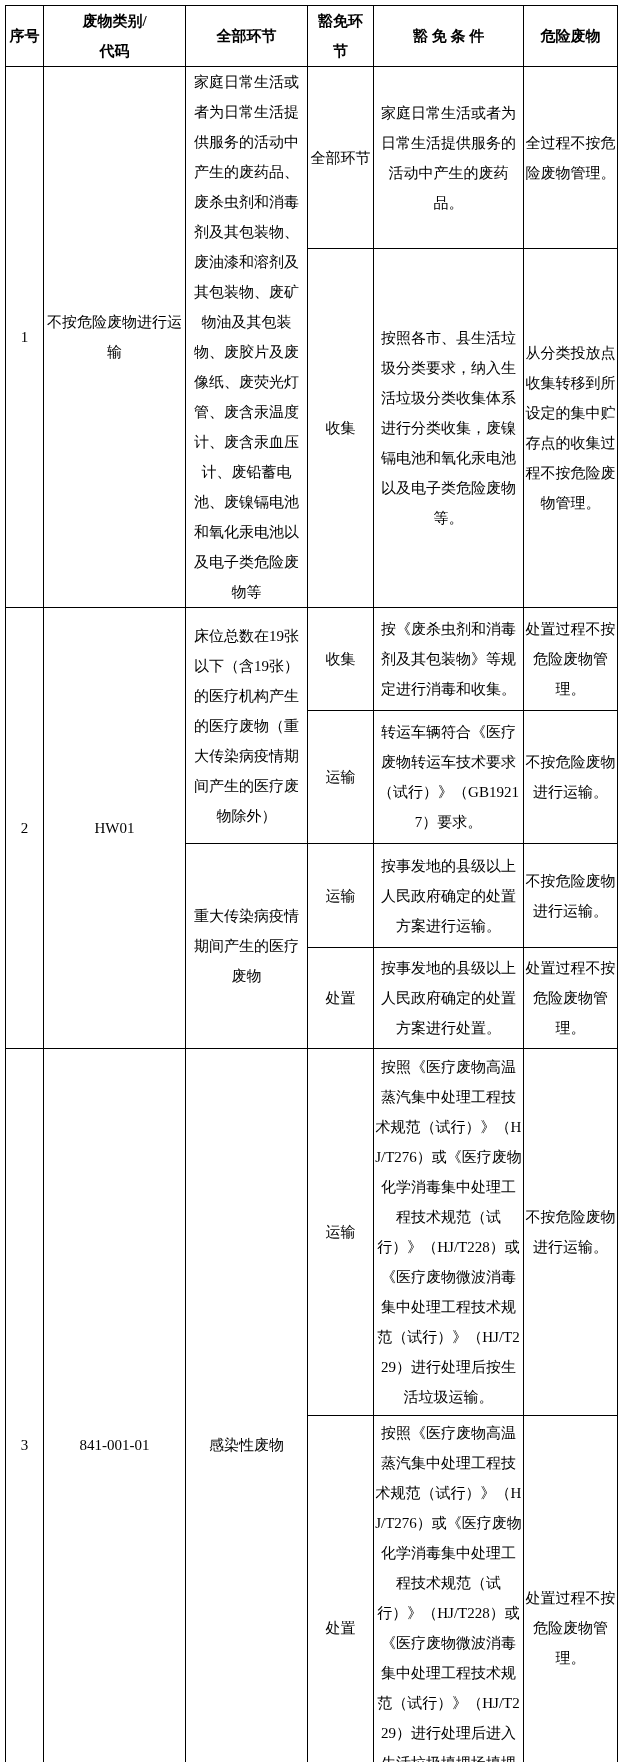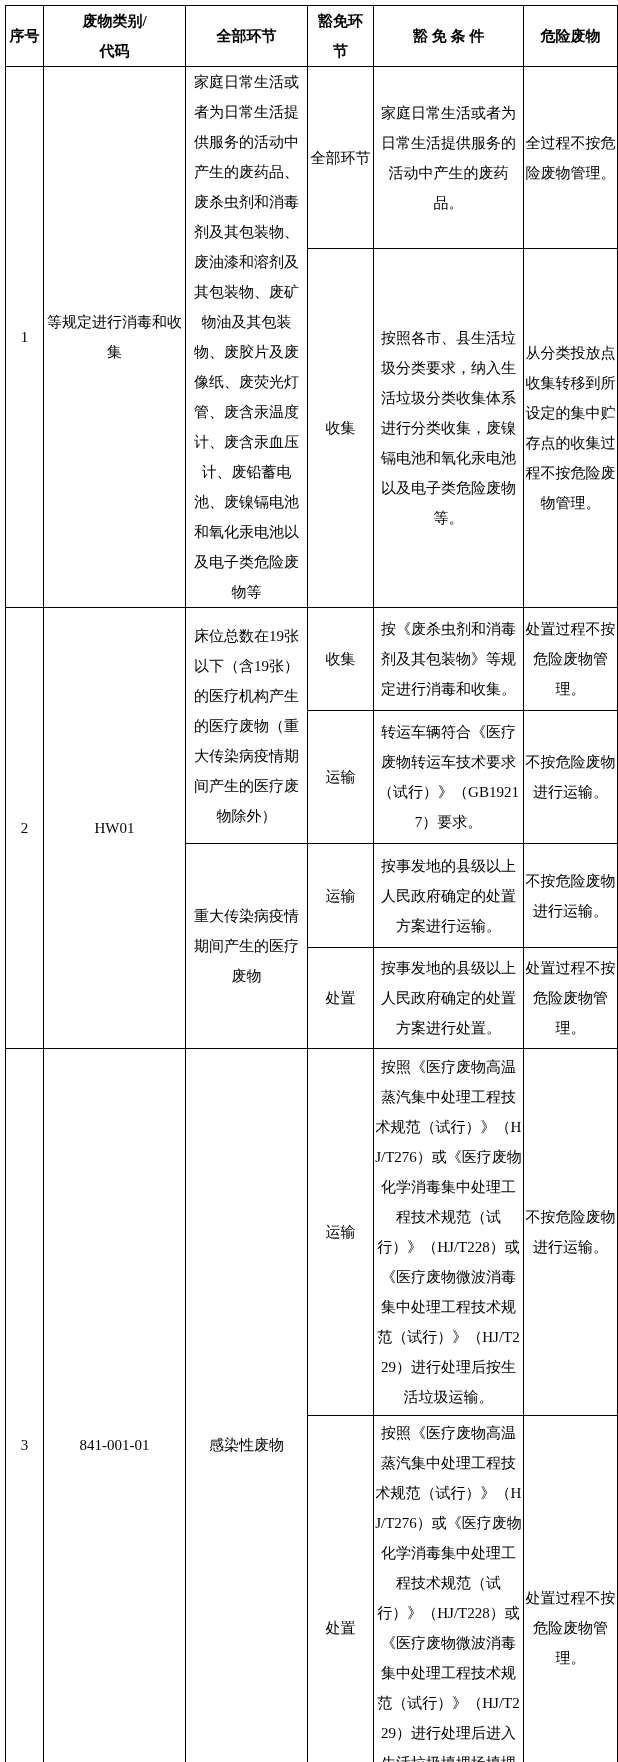--- a/index.html
+++ b/index.html
@@ -50,21 +50,21 @@
 代码</th>
       <th>全部环节</th>
       <th>豁免环
 节</th>
       <th>豁 免 条 件</th>
       <th>危险废物</th>
     </tr>
 
     <tr style="height:155px">
       <td rowspan="2" class="num">1</td>
-      <td rowspan="2">等规定进行消毒和收集</td>
+      <td rowspan="2">不按危险废物进行运输</td>
       <td rowspan="2">家庭日常生活或者为日常生活提供服务的活动中产生的废药品、废杀虫剂和消毒剂及其包装物、废油漆和溶剂及其包装物、废矿物油及其包装物、废胶片及废像纸、废荧光灯管、废含汞温度计、废含汞血压计、废铅蓄电池、废镍镉电池和氧化汞电池以及电子类危险废物等</td>
       <td>全部环节</td>
       <td>家庭日常生活或者为日常生活提供服务的活动中产生的废药品。</td>
       <td>全过程不按危险废物管理。</td>
     </tr>
     <tr style="height:305px">
       <td>收集</td>
       <td>按照各市、县生活垃圾分类要求，纳入生活垃圾分类收集体系进行分类收集，废镍镉电池和氧化汞电池以及电子类危险废物等。</td>
       <td>从分类投放点收集转移到所设定的集中贮存点的收集过程不按危险废物管理。</td>
     </tr>

